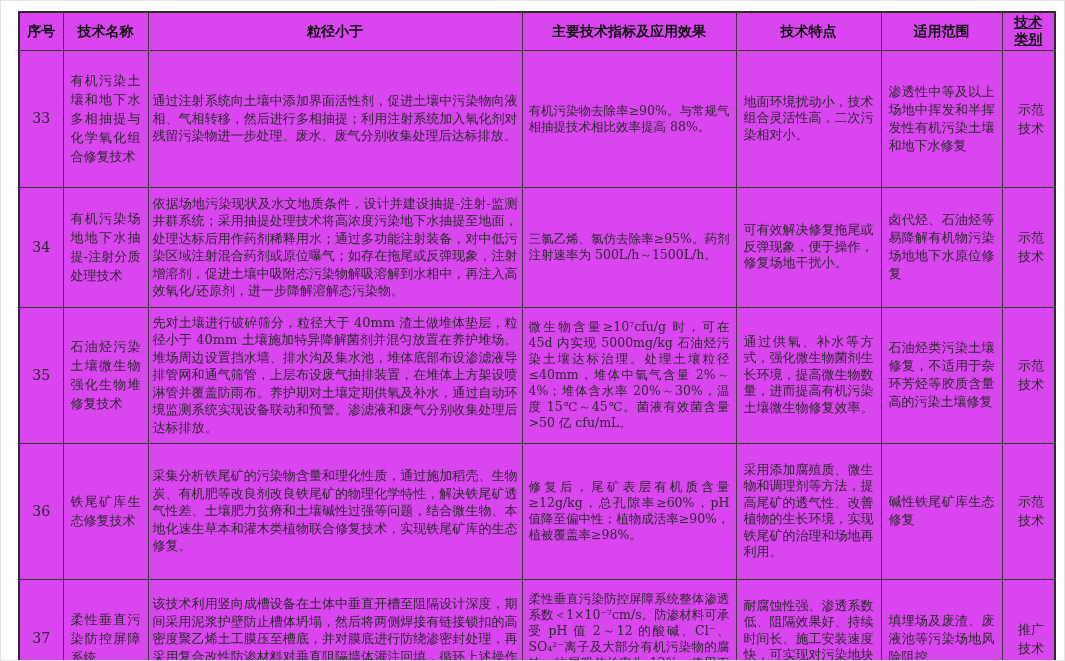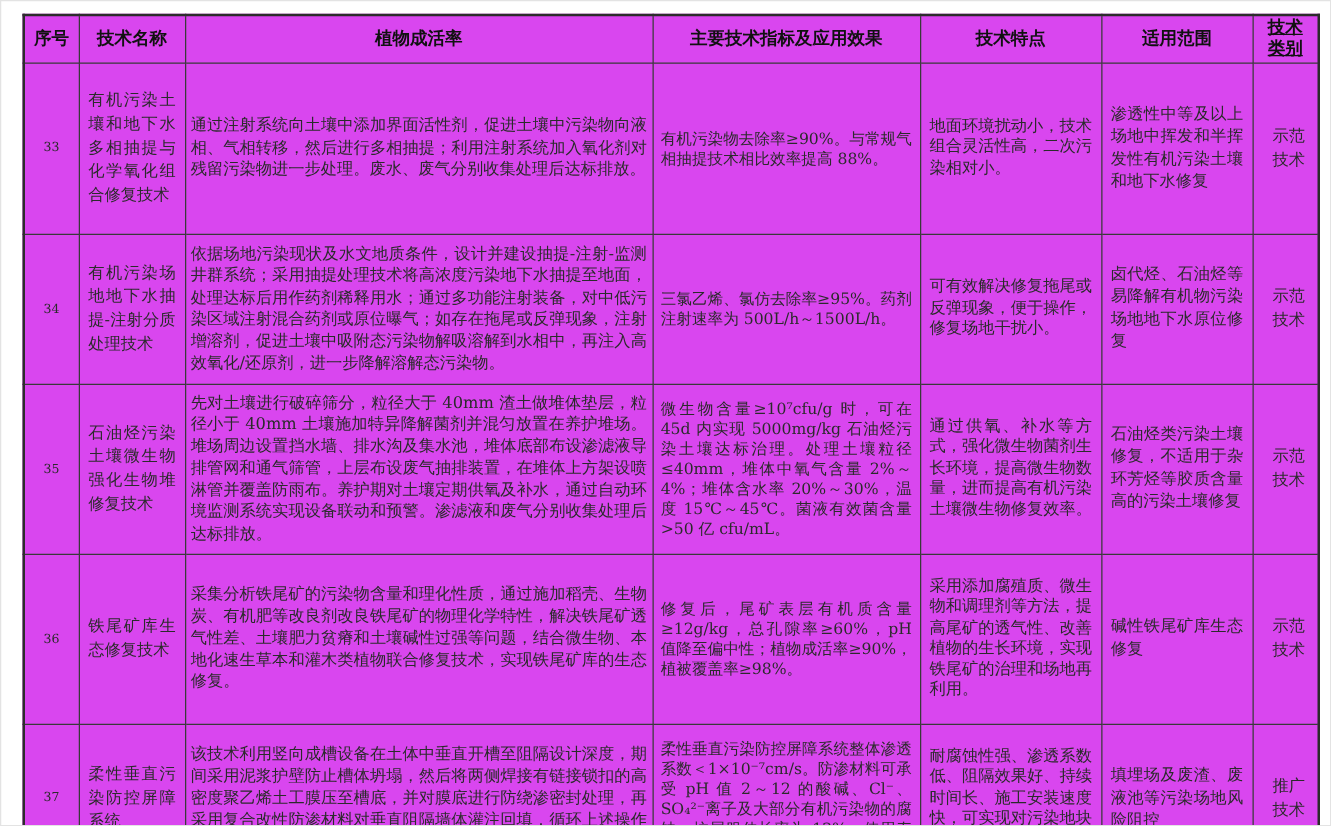--- a/index.html
+++ b/index.html
@@ -34,21 +34,21 @@
     color: #111;
     text-align: center;
     height: 38px;
     line-height: 17px;
     padding: 1px 2px;
   }
   th.col-category { padding: 1px 10px; text-decoration: underline; }
   td { font-size: 13px; line-height: 17px; }
   td.cell-index {
     text-align: center;
-    font-size: 10px;
+    font-size: 14px;
     width: 44px;
   }
   td.cell-name {
     text-align: justify;
     text-align-last: left;
     padding: 3px 7px;
     line-height: 19px;
   }
   td.cell-route {
     text-align: justify;
@@ -102,21 +102,21 @@
         <col class="c-route">
       <col class="c-indic">
         <col class="c-features">
         <col class="c-scope">
         <col class="c-category">
     </colgroup>
     <thead>
       <tr>
         <th class="col-index">序号</th>
         <th class="col-name">技术名称</th>
-        <th class="col-route">植物成活率</th>
+        <th class="col-route">粒径小于</th>
         <th class="col-indic">主要技术指标及应用效果</th>
         <th class="col-features">技术特点</th>
         <th class="col-scope">适用范围</th>
         <th class="col-category">技术类别</th>
       </tr>
     </thead>
     <tbody>
       <tr class="r33">
         <td class="cell-index">33</td>
         <td class="cell-name">有机污染土壤和地下水多相抽提与化学氧化组合修复技术</td>

